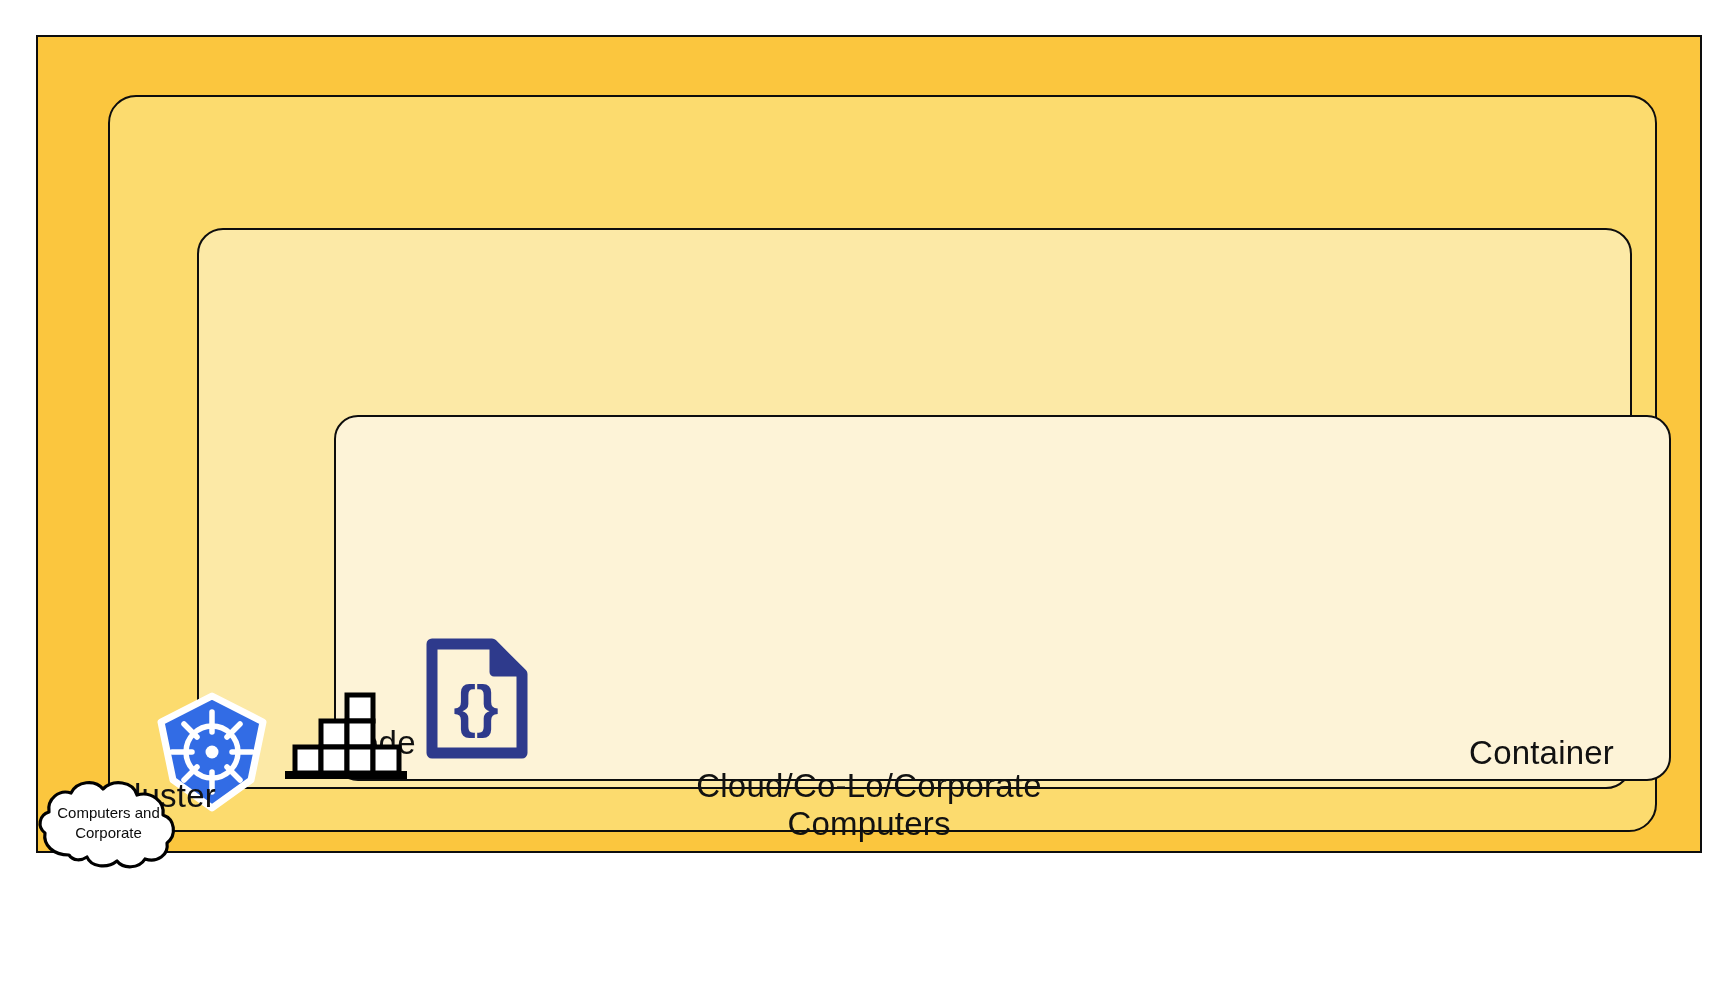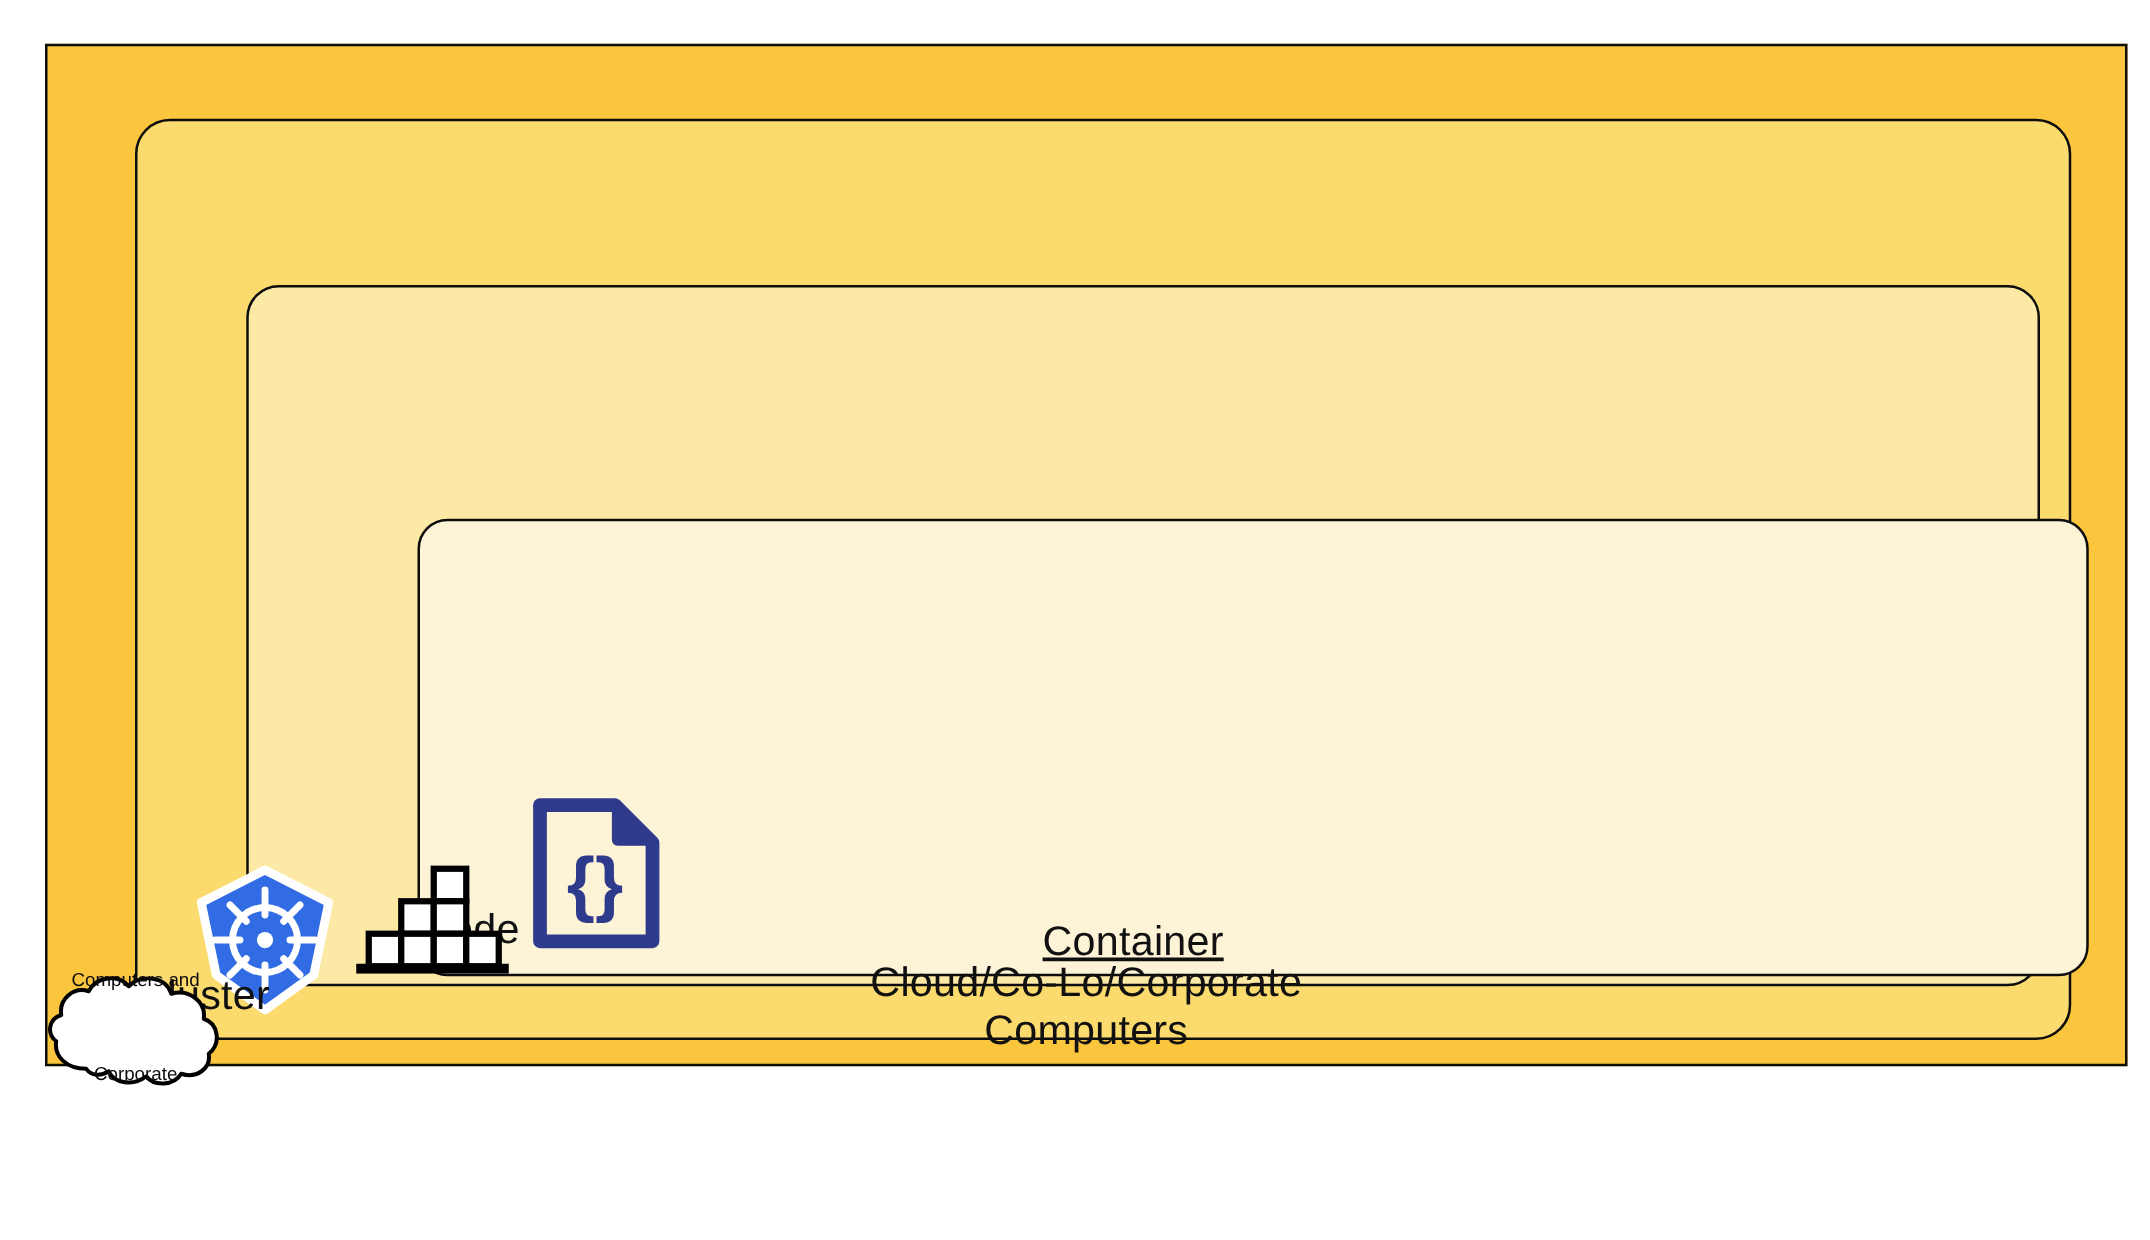--- a/index.html
+++ b/index.html
@@ -82,22 +82,21 @@
   #label-code {
     left: 0;
     right: 0;
     bottom: 16px;
     text-align: left;
   }
   #label-container {
     left: 0;
     right: 16px;
     bottom: 14px;
-    text-align: center;
-    text-decoration: underline;
+    text-align: right;
   }
   #label-cluster {
     left: 0;
     right: 0;
     bottom: 14px;
     text-align: left;
   }
   #label-datacenter {
     left: 0;
     right: 0;
@@ -143,21 +142,21 @@
 
   .cloud-text {
     position: absolute;
     left: 0;
     top: 0;
     width: 155px;
     height: 95px;
     display: flex;
     flex-direction: column;
     align-items: center;
-    justify-content: space-between;
+    justify-content: center;
     font-size: 15px;
     line-height: 20px;
     color: #0b0b0b;
     text-align: center;
     pointer-events: none;
   }
   .cloud-text span { display: block; }
 </style>
 </head>
 <body>

